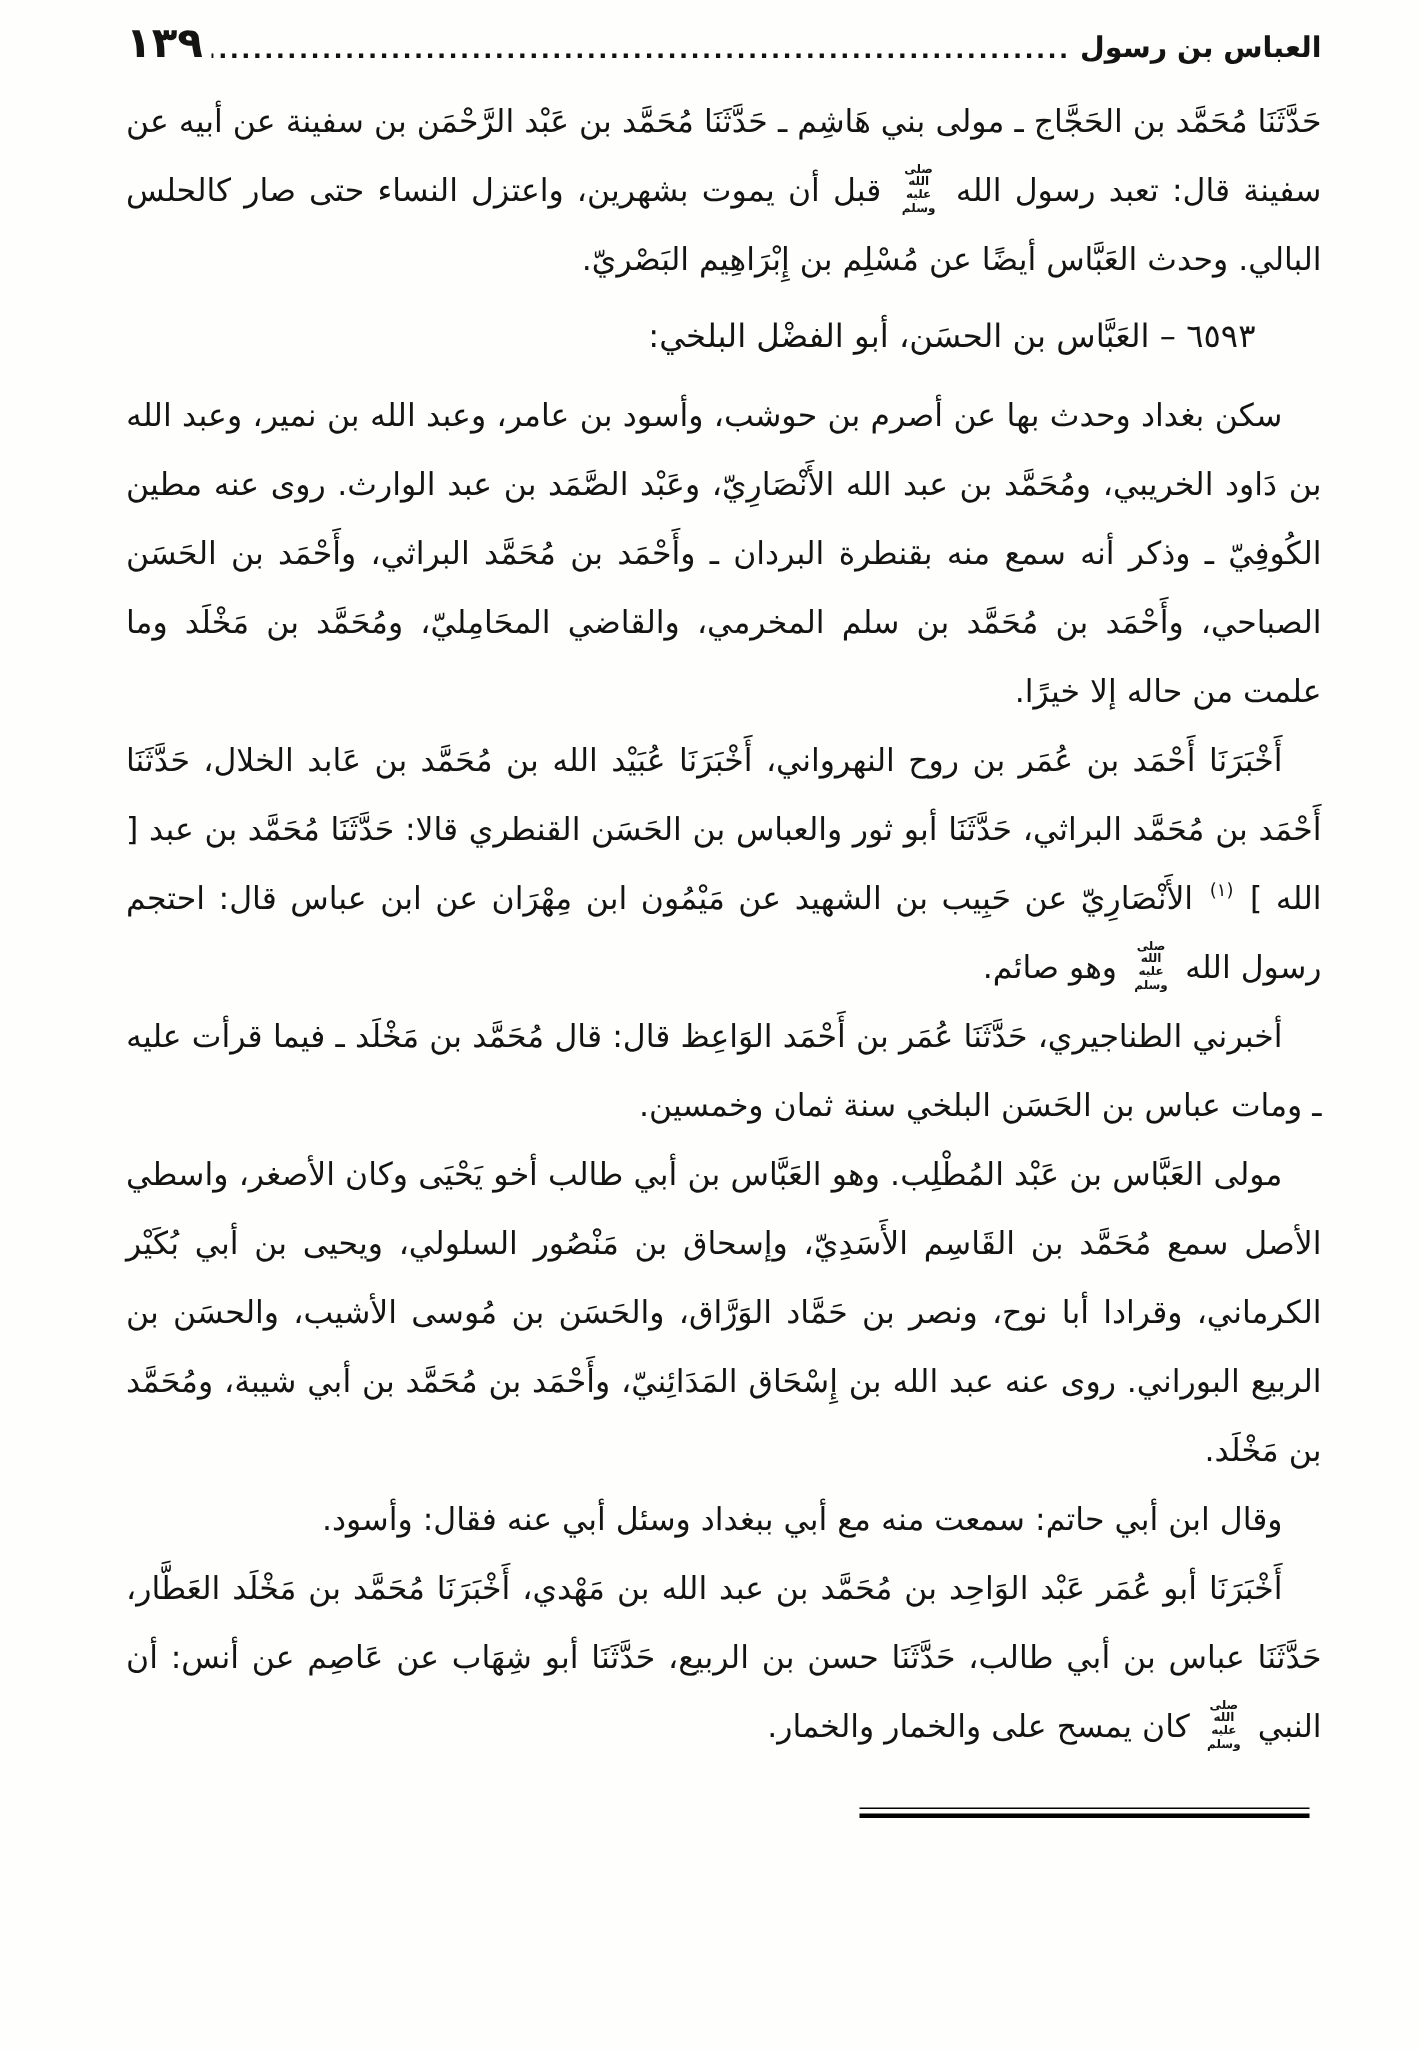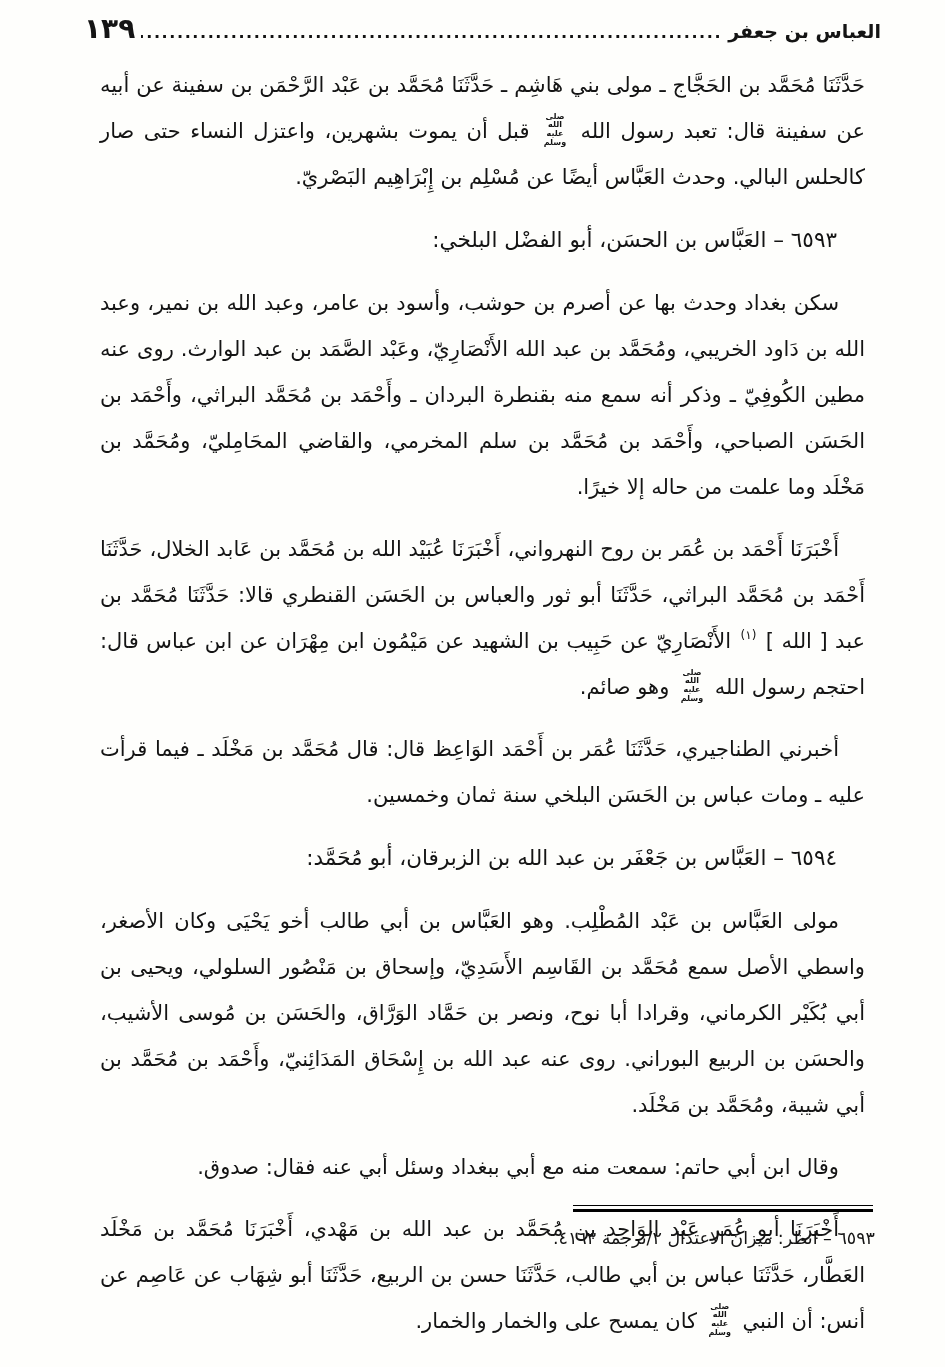--- a/index.html
+++ b/index.html
@@ -21,21 +21,21 @@
   }
   .rh-title{white-space:nowrap;letter-spacing:.2px;}
   .rh-leader{flex:1 1 auto;overflow:hidden;white-space:nowrap;margin:0 6px;}
   .rh-leader::after{
     content:"...................................................................................................................................................................";
     font-weight:bold;font-size:16px;letter-spacing:1.6px;color:#111;
   }
   .rh-page{white-space:nowrap;font-size:28px;}
   
   .bodytext{font-size:21px;line-height:46px;text-align:justify;}
-  .bodytext p{margin:16px;}
+  .bodytext p{margin:0;}
   p.para{text-indent:26px;}
   p.cont{text-indent:0;}
   h2.entry{
     font-size:21.5px;font-weight:normal;margin:5px 0;
     text-indent:44px;line-height:48px;text-align:right;
   }
   .saw{
     display:inline-block;width:32px;font-size:8px;line-height:1.1;
     text-align:center;vertical-align:-7px;font-weight:bold;
     white-space:normal;text-indent:0;letter-spacing:0;
@@ -51,47 +51,45 @@
   .fn-item{margin:0;}
   .fn-item.fn-1{margin-right:6px;}
   .fn-item.fn-2{margin-right:80px;}
 </style>
 </head>
 <body>
 
 <div class="page">
 
   <div class="running-head">
-    <span class="rh-title">العباس بن جعفر</span>
+    <span class="rh-title">العباس بن رسول</span>
     <span class="rh-leader"></span>
     <span class="rh-page">١٣٩</span>
   </div>
 
   <div class="bodytext">
 
     <p class="cont"><span>حَدَّثَنَا مُحَمَّد بن الحَجَّاج ـ مولى بني هَاشِم ـ حَدَّثَنَا مُحَمَّد بن عَبْد الرَّحْمَن بن سفينة عن أبيه عن سفينة قال: تعبد رسول الله </span><span class="saw">صلى الله عليه وسلم</span><span> قبل أن يموت بشهرين، واعتزل النساء حتى صار كالحلس البالي. وحدث العَبَّاس أيضًا عن مُسْلِم بن إِبْرَاهِيم البَصْريّ.</span></p>
 
     <h2 class="entry">٦٥٩٣ – العَبَّاس بن الحسَن، أبو الفضْل البلخي:</h2>
 
     <p class="para">سكن بغداد وحدث بها عن أصرم بن حوشب، وأسود بن عامر، وعبد الله بن نمير، وعبد الله بن دَاود الخريبي، ومُحَمَّد بن عبد الله الأَنْصَارِيّ، وعَبْد الصَّمَد بن عبد الوارث. روى عنه مطين الكُوفِيّ ـ وذكر أنه سمع منه بقنطرة البردان ـ وأَحْمَد بن مُحَمَّد البراثي، وأَحْمَد بن الحَسَن الصباحي، وأَحْمَد بن مُحَمَّد بن سلم المخرمي، والقاضي المحَامِليّ، ومُحَمَّد بن مَخْلَد وما علمت من حاله إلا خيرًا.</p>
 
     <p class="para"><span>أَخْبَرَنَا أَحْمَد بن عُمَر بن روح النهرواني، أَخْبَرَنَا عُبَيْد الله بن مُحَمَّد بن عَابد الخلال، حَدَّثَنَا أَحْمَد بن مُحَمَّد البراثي، حَدَّثَنَا أبو ثور والعباس بن الحَسَن القنطري قالا: حَدَّثَنَا مُحَمَّد بن عبد [ الله ] </span><sup class="fnmark">(١)</sup><span> الأَنْصَارِيّ عن حَبِيب بن الشهيد عن مَيْمُون ابن مِهْرَان عن ابن عباس قال: احتجم رسول الله </span><span class="saw">صلى الله عليه وسلم</span><span> وهو صائم.</span></p>
 
     <p class="para">أخبرني الطناجيري، حَدَّثَنَا عُمَر بن أَحْمَد الوَاعِظ قال: قال مُحَمَّد بن مَخْلَد ـ فيما قرأت عليه ـ ومات عباس بن الحَسَن البلخي سنة ثمان وخمسين.</p>
 
-    <h2 class="entry">٦٥٩٤ – العَبَّاس بن جَعْفَر بن عبد الله بن الزبرقان، أبو مُحَمَّد:</h2>
 
     <p class="para">مولى العَبَّاس بن عَبْد المُطْلِب. وهو العَبَّاس بن أبي طالب أخو يَحْيَى وكان الأصغر، واسطي الأصل سمع مُحَمَّد بن القَاسِم الأَسَدِيّ، وإسحاق بن مَنْصُور السلولي، ويحيى بن أبي بُكَيْر الكرماني، وقرادا أبا نوح، ونصر بن حَمَّاد الوَرَّاق، والحَسَن بن مُوسى الأشيب، والحسَن بن الربيع البوراني. روى عنه عبد الله بن إِسْحَاق المَدَائِنيّ، وأَحْمَد بن مُحَمَّد بن أبي شيبة، ومُحَمَّد بن مَخْلَد.</p>
 
-    <p class="para">وقال ابن أبي حاتم: سمعت منه مع أبي ببغداد وسئل أبي عنه فقال: صدوق.</p>
+    <p class="para">وقال ابن أبي حاتم: سمعت منه مع أبي ببغداد وسئل أبي عنه فقال: وأسود.</p>
 
     <p class="para"><span>أَخْبَرَنَا أبو عُمَر عَبْد الوَاحِد بن مُحَمَّد بن عبد الله بن مَهْدي، أَخْبَرَنَا مُحَمَّد بن مَخْلَد العَطَّار، حَدَّثَنَا عباس بن أبي طالب، حَدَّثَنَا حسن بن الربيع، حَدَّثَنَا أبو شِهَاب عن عَاصِم عن أنس: أن النبي </span><span class="saw">صلى الله عليه وسلم</span><span> كان يمسح على والخمار والخمار.</span></p>
 
   </div>
 
   <div class="footnotes">
     <div class="fn-rule"></div>
     <div class="fn-list">
-      <p class="fn-item fn-1">٦٥٩٣ – انظر: ميزان الاعتدال ٢/ترجمة ٤١٦٣.</p>
     </div>
   </div>
 
 </div>
 
 </body></html>

